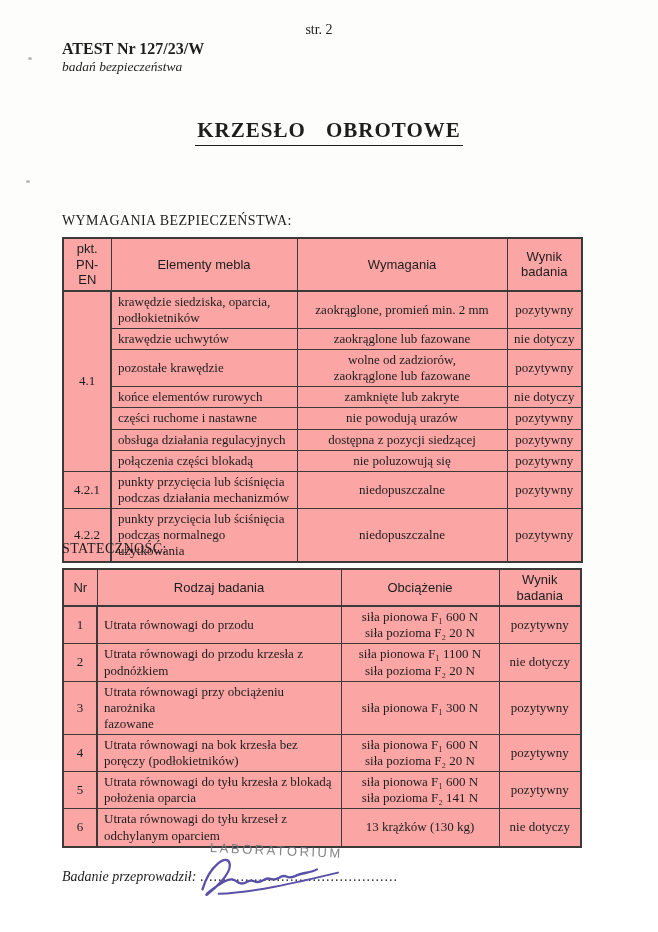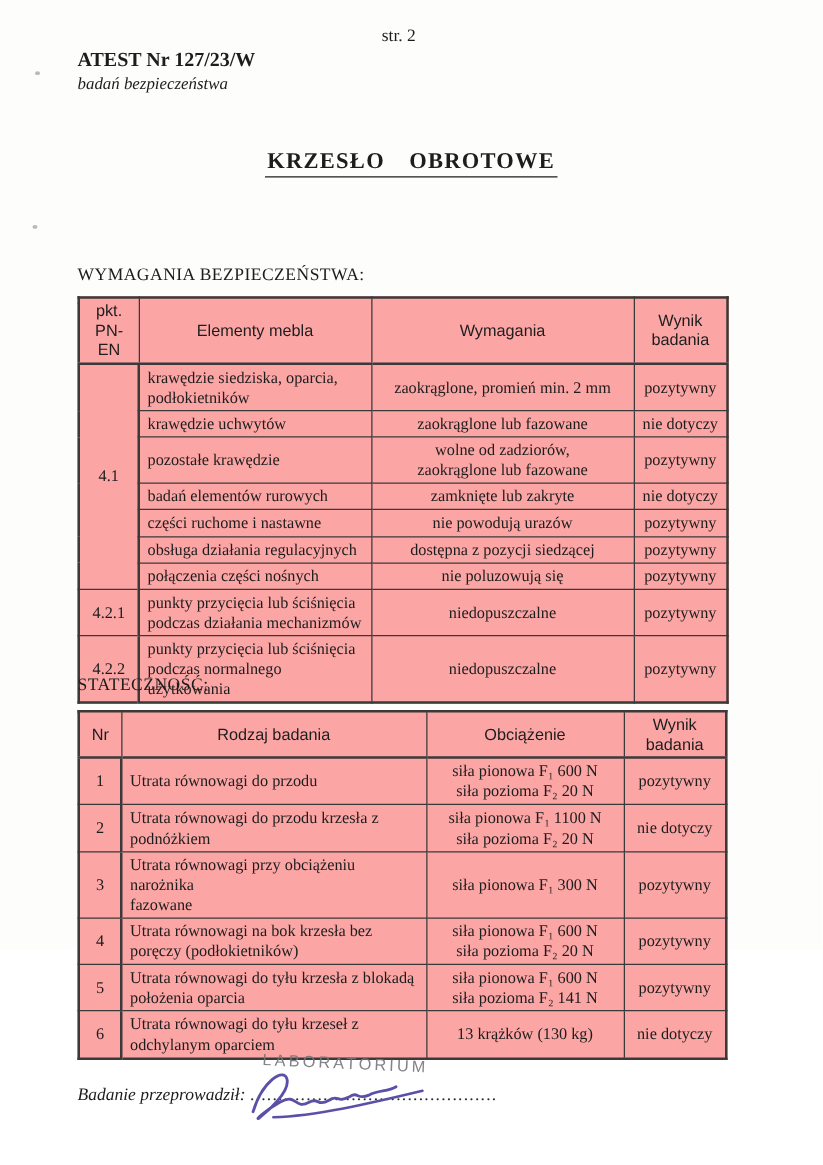--- a/index.html
+++ b/index.html
@@ -34,21 +34,21 @@
   }
   .atest-title { font-size: 16px; font-weight: bold; }
   .atest-subtitle { font-size: 13.5px; font-style: italic; }
   .doc-title-wrap {
     position: absolute;
     top: 118px; left: 0; right: 0;
     text-align: center;
   }
   .doc-title {
     display: inline-block;
-    font-size: 18px;
+    font-size: 21px;
     font-weight: bold;
     letter-spacing: 1px;
     word-spacing: 14px;
     border-bottom: 1.6px solid #1d1d1d;
     padding: 0 2px 2px 2px;
   }
   .name-line {
     position: absolute;
     top: 165px; left: 62px;
     font-size: 14px;
@@ -194,36 +194,36 @@
           <td class="c-req">zaokrąglone lub fazowane</td>
           <td class="c-res">nie dotyczy</td>
         </tr>
         <tr>
           <td class="c-el">pozostałe krawędzie</td>
           <td class="c-req">wolne od zadziorów,
 zaokrąglone lub fazowane</td>
           <td class="c-res">pozytywny</td>
         </tr>
         <tr>
-          <td class="c-el">badań elementów rurowych</td>
+          <td class="c-el">końce elementów rurowych</td>
           <td class="c-req">zamknięte lub zakryte</td>
           <td class="c-res">nie dotyczy</td>
         </tr>
         <tr>
           <td class="c-el">części ruchome i nastawne</td>
           <td class="c-req">nie powodują urazów</td>
           <td class="c-res">pozytywny</td>
         </tr>
         <tr>
           <td class="c-el">obsługa działania regulacyjnych</td>
           <td class="c-req">dostępna z pozycji siedzącej</td>
           <td class="c-res">pozytywny</td>
         </tr>
         <tr>
-          <td class="c-el">połączenia części nośnych</td>
+          <td class="c-el">połączenia części blokadą</td>
           <td class="c-req">nie poluzowują się</td>
           <td class="c-res">pozytywny</td>
         </tr>
         <tr>
           <td class="c-pkt" rowspan="1">4.2.1</td>
           <td class="c-el">punkty przycięcia lub ściśnięcia
 podczas działania mechanizmów</td>
           <td class="c-req">niedopuszczalne</td>
           <td class="c-res">pozytywny</td>
         </tr>

